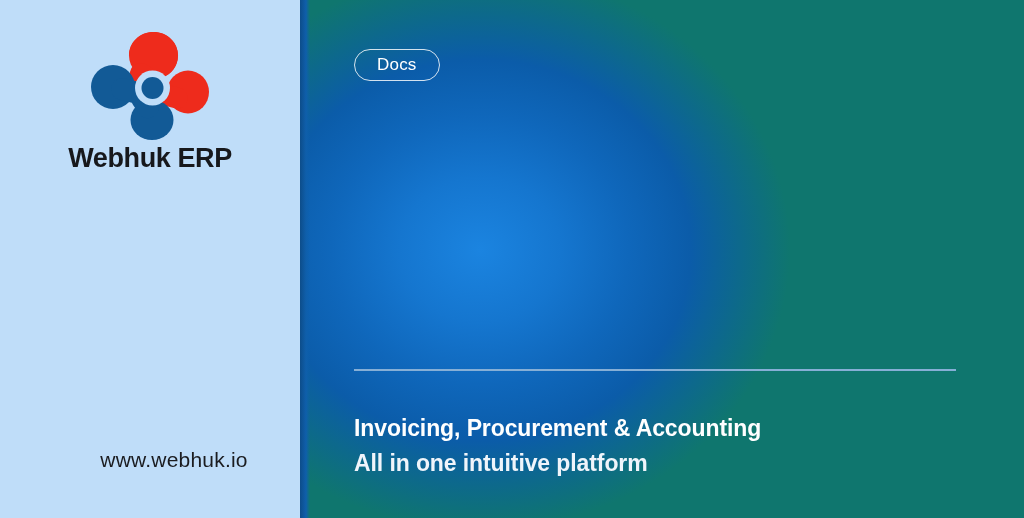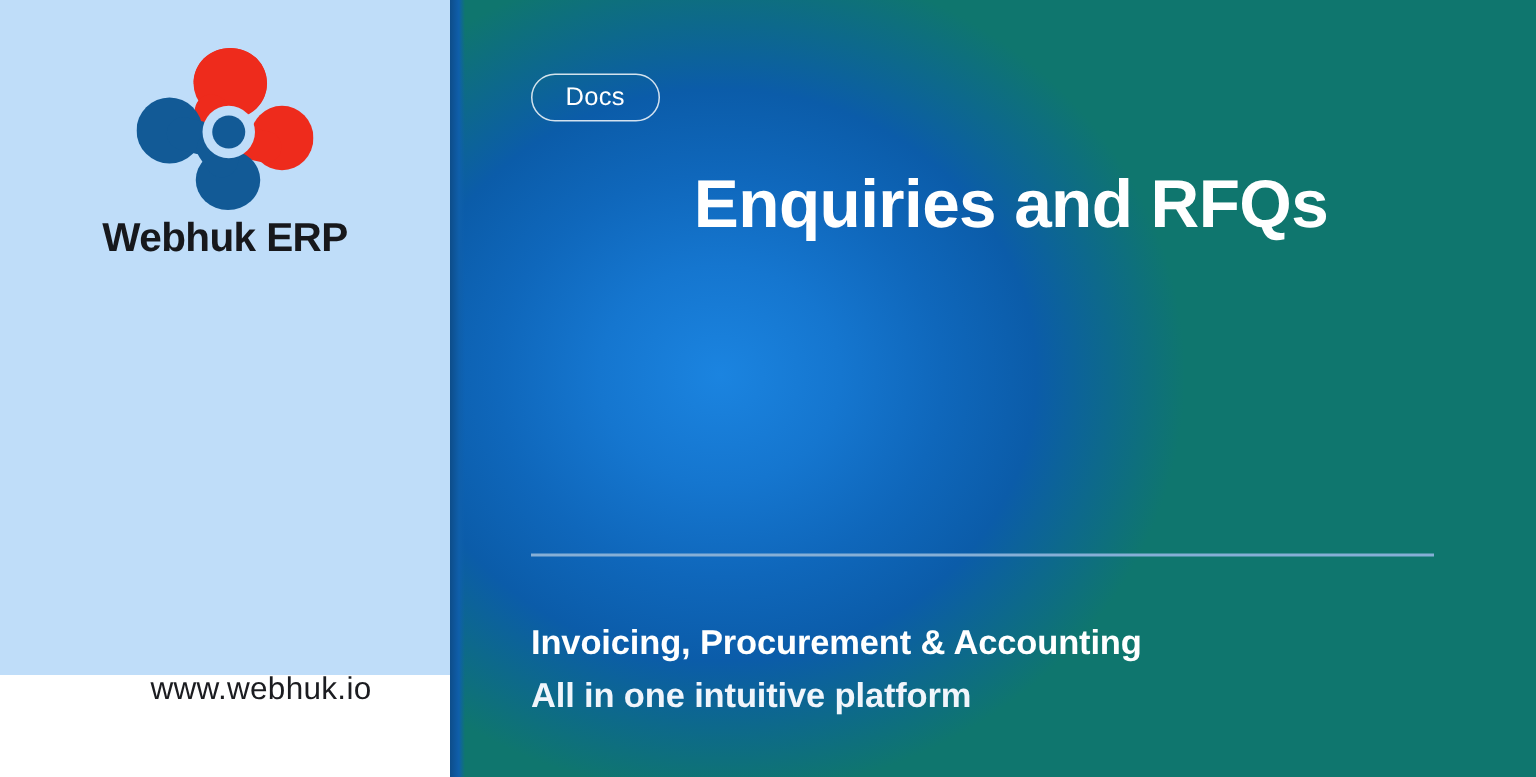--- a/index.html
+++ b/index.html
@@ -13,21 +13,21 @@
     height: 518px;
     overflow: hidden;
     font-family: "Liberation Sans", sans-serif;
     display: flex;
   }
 
   
   .brand-panel {
     position: relative;
     width: 300px;
-    height: 450px;
+    height: 518px;
     flex: 0 0 300px;
     background: #bfddf9;
     display: flex;
     flex-direction: column;
     align-items: center;
     box-sizing: border-box;
   }
 
   .logo-wrap {
     position: absolute;
@@ -211,21 +211,20 @@
   </div>
 
   <div class="hero-panel">
     <div class="hero-glow"></div>
     <div class="hero-edge"></div>
 
     <div class="hero-content">
 
       <div class="docs-pill">Docs</div>
 
-      <div class="hero-title">Enquiries and RFQs</div>
 
       <div class="hero-rule"></div>
 
       <div class="hero-tagline">Invoicing, Procurement &amp; Accounting</div>
 
       <div class="hero-subtagline">All in one intuitive platform</div>
     </div>
   </div>
 
 </div>

